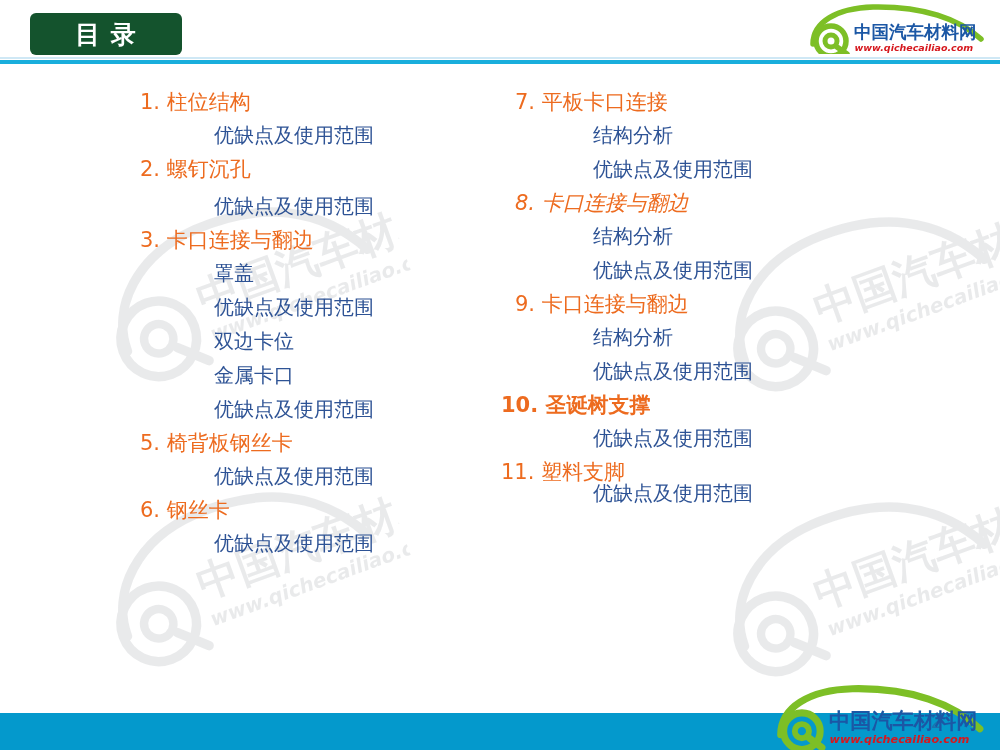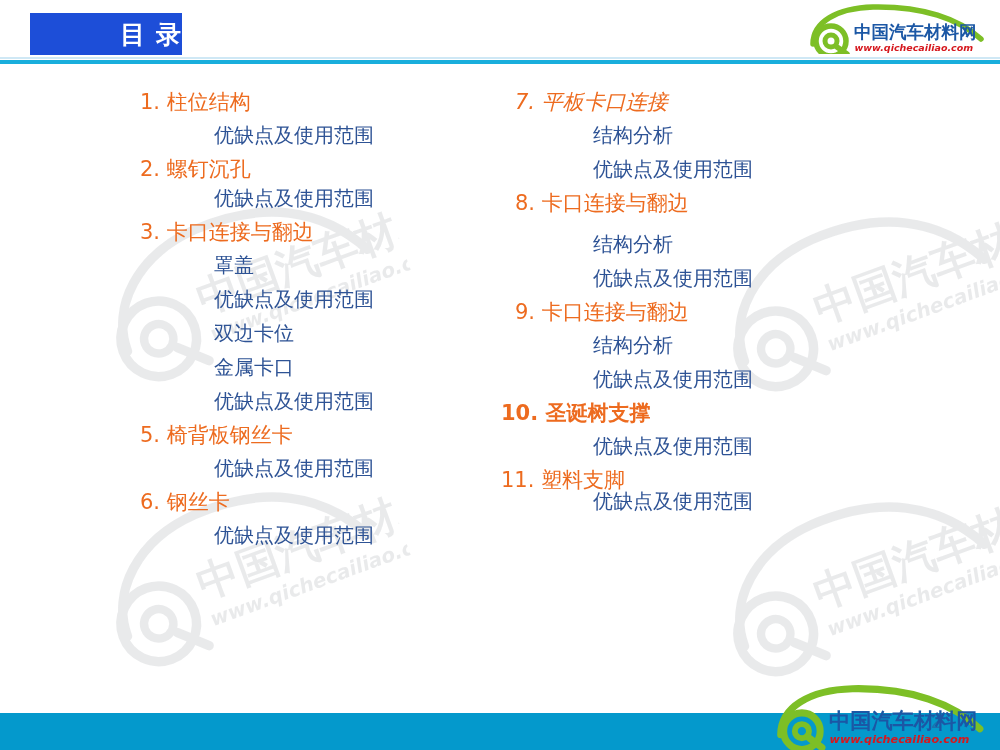--- a/index.html
+++ b/index.html
@@ -20,22 +20,22 @@
     opacity:.30;
     transform-origin:50% 50%;
     pointer-events:none;
     z-index:1;
   }
   .wm svg{width:100%;height:100%;display:block;}
 
   
   .hdr-box{
     position:absolute;left:30px;top:13px;width:152px;height:42px;
-    background:#1d4ed8;z-index:5;
-    display:flex;align-items:center;justify-content:flex-end;
+    background:#14532d;z-index:5;
+    display:flex;align-items:center;justify-content:center;border-radius:6px;
   }
   .hdr-box span{
     color:#ffffff;font-size:25px;font-weight:bold;letter-spacing:1px;
     font-family:"DejaVu Sans","Liberation Sans",sans-serif;
   }
   .hdr-rule{
     position:absolute;left:0;top:60px;width:1000px;height:4px;
     background:#19AEDC;z-index:4;
   }
   .hdr-rule-thin{
@@ -157,21 +157,21 @@
 
       <div class="grp">
         <div class="lvl1" style="margin-bottom: 12px;">
           <span>1.</span>
           <span>柱位结构</span>
         </div>
         <div class="lvl2" style="margin-bottom: 14px;">优缺点及使用范围</div>
       </div>
 
       <div class="grp">
-        <div class="lvl1" style="margin-bottom: 8px;">
+        <div class="lvl1" style="margin-bottom: 16px;">
           <span>2.</span>
           <span>螺钉沉孔</span>
         </div>
         <div class="lvl2" style="margin-bottom: 14px;">优缺点及使用范围</div>
       </div>
 
       <div class="grp">
         <div class="lvl1" style="margin-bottom: 12px;">
           <span>3.</span>
           <span>卡口连接与翻边</span>
@@ -200,30 +200,30 @@
           <span>钢丝卡</span>
         </div>
         <div class="lvl2" style="margin-bottom: 14px;">优缺点及使用范围</div>
       </div>
 
     </div>
 
     <div class="col col-right">
 
       <div class="grp">
-        <div class="lvl1" style="margin-bottom: 12px; font-style: italic;">
+        <div class="lvl1" style="margin-bottom: 12px;">
           <span>7.</span>
           <span>平板卡口连接</span>
         </div>
         <div class="lvl2" style="margin-bottom: 14px;">结构分析</div>
         <div class="lvl2" style="margin-bottom: 14px;">优缺点及使用范围</div>
       </div>
 
       <div class="grp">
-        <div class="lvl1" style="margin-bottom: 20px;">
+        <div class="lvl1" style="margin-bottom: 12px; font-style: italic;">
           <span>8.</span>
           <span>卡口连接与翻边</span>
         </div>
         <div class="lvl2" style="margin-bottom: 14px;">结构分析</div>
         <div class="lvl2" style="margin-bottom: 14px;">优缺点及使用范围</div>
       </div>
 
       <div class="grp">
         <div class="lvl1" style="margin-bottom: 12px;">
           <span>9.</span>

